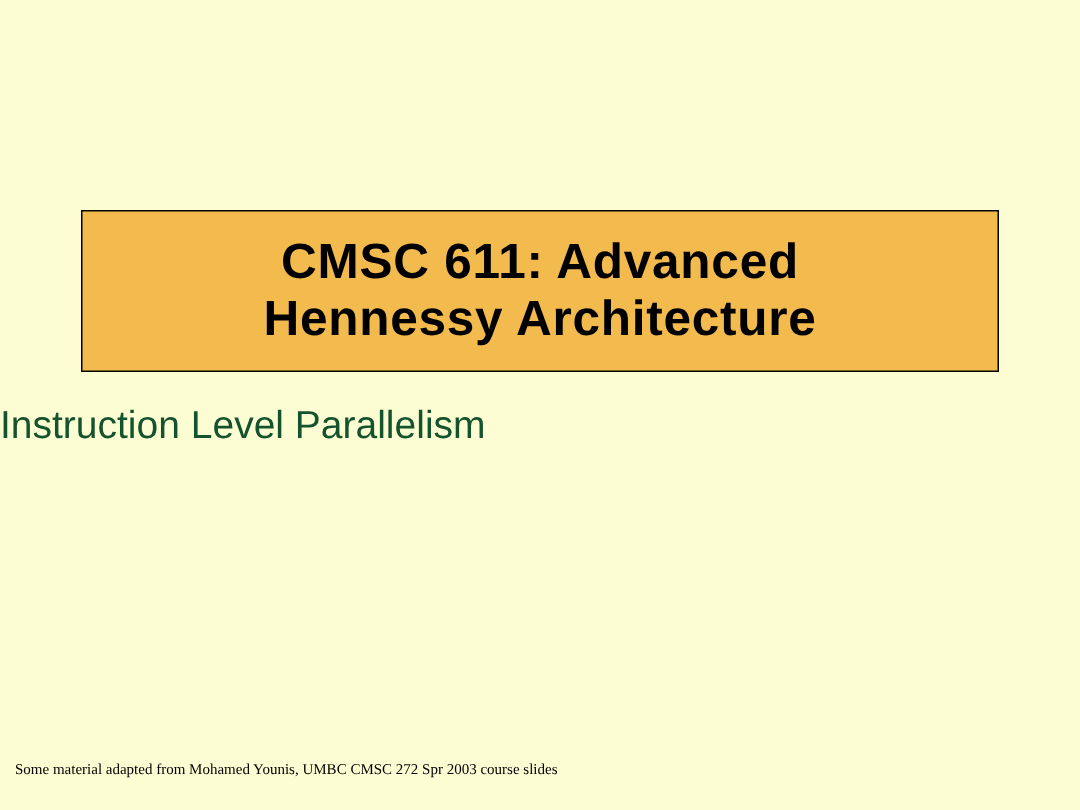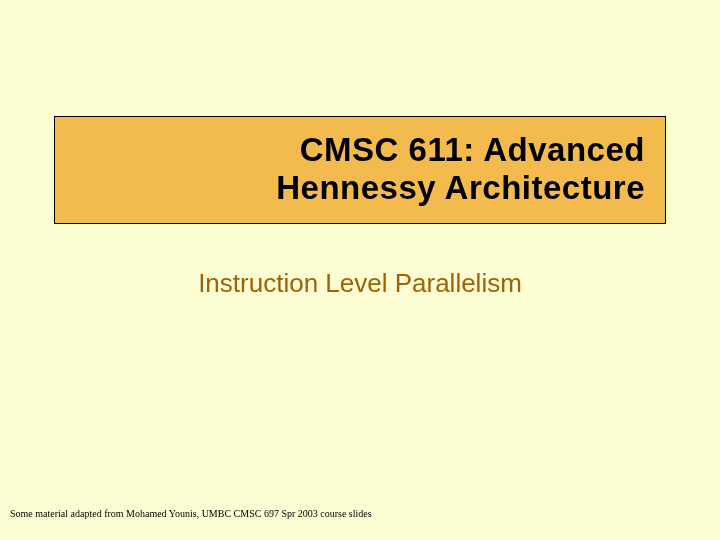--- a/index.html
+++ b/index.html
@@ -5,44 +5,44 @@
   * { margin: 0; padding: 0; box-sizing: border-box; }
   html, body { width: 720px; height: 540px; overflow: hidden; }
   body {
     background: #fdfdd3;
     font-family: Arial, Helvetica, sans-serif;
     position: relative;
   }
   .title-box {
     position: absolute;
     left: 54px;
-    top: 116px;
+    top: 140px;
     width: 612px;
     background: #f3ba4e;
     border: 1px solid #000;
     padding: 14px 20px 16px 20px;
-    text-align: right;
+    text-align: center;
   }
   .title-box h1 {
     font-family: "Arial Black", Arial, sans-serif;
     font-weight: 900;
     font-size: 33px;
     line-height: 1.15;
     color: #000;
     letter-spacing: 0.5px;
   }
   .subtitle {
     position: absolute;
     left: 0;
     width: 720px;
     top: 268px;
-    text-align: center;
+    text-align: left;
     font-family: Arial, Helvetica, sans-serif;
     font-size: 26px;
-    color: #a16207;
+    color: #14532d;
   }
   .footer {
     position: absolute;
     left: 10px;
     bottom: 20px;
     font-family: "Times New Roman", Times, serif;
     font-size: 10px;
     line-height: 1.25;
     color: #000;
   }
@@ -53,14 +53,14 @@
 <div class="title-box">
   <h1>
     <span>CMSC 611: Advanced</span><br>
     <span>Hennessy Architecture</span>
   </h1>
 </div>
 
 <div class="subtitle">Instruction Level Parallelism</div>
 
 <div class="footer">
-  <div>Some material adapted from Mohamed Younis, UMBC CMSC 697 Spr 2003 course slides</div>
+  <div>Some material adapted from Mohamed Younis, UMBC CMSC 272 Spr 2003 course slides</div>
 </div>
 
 </body></html>

